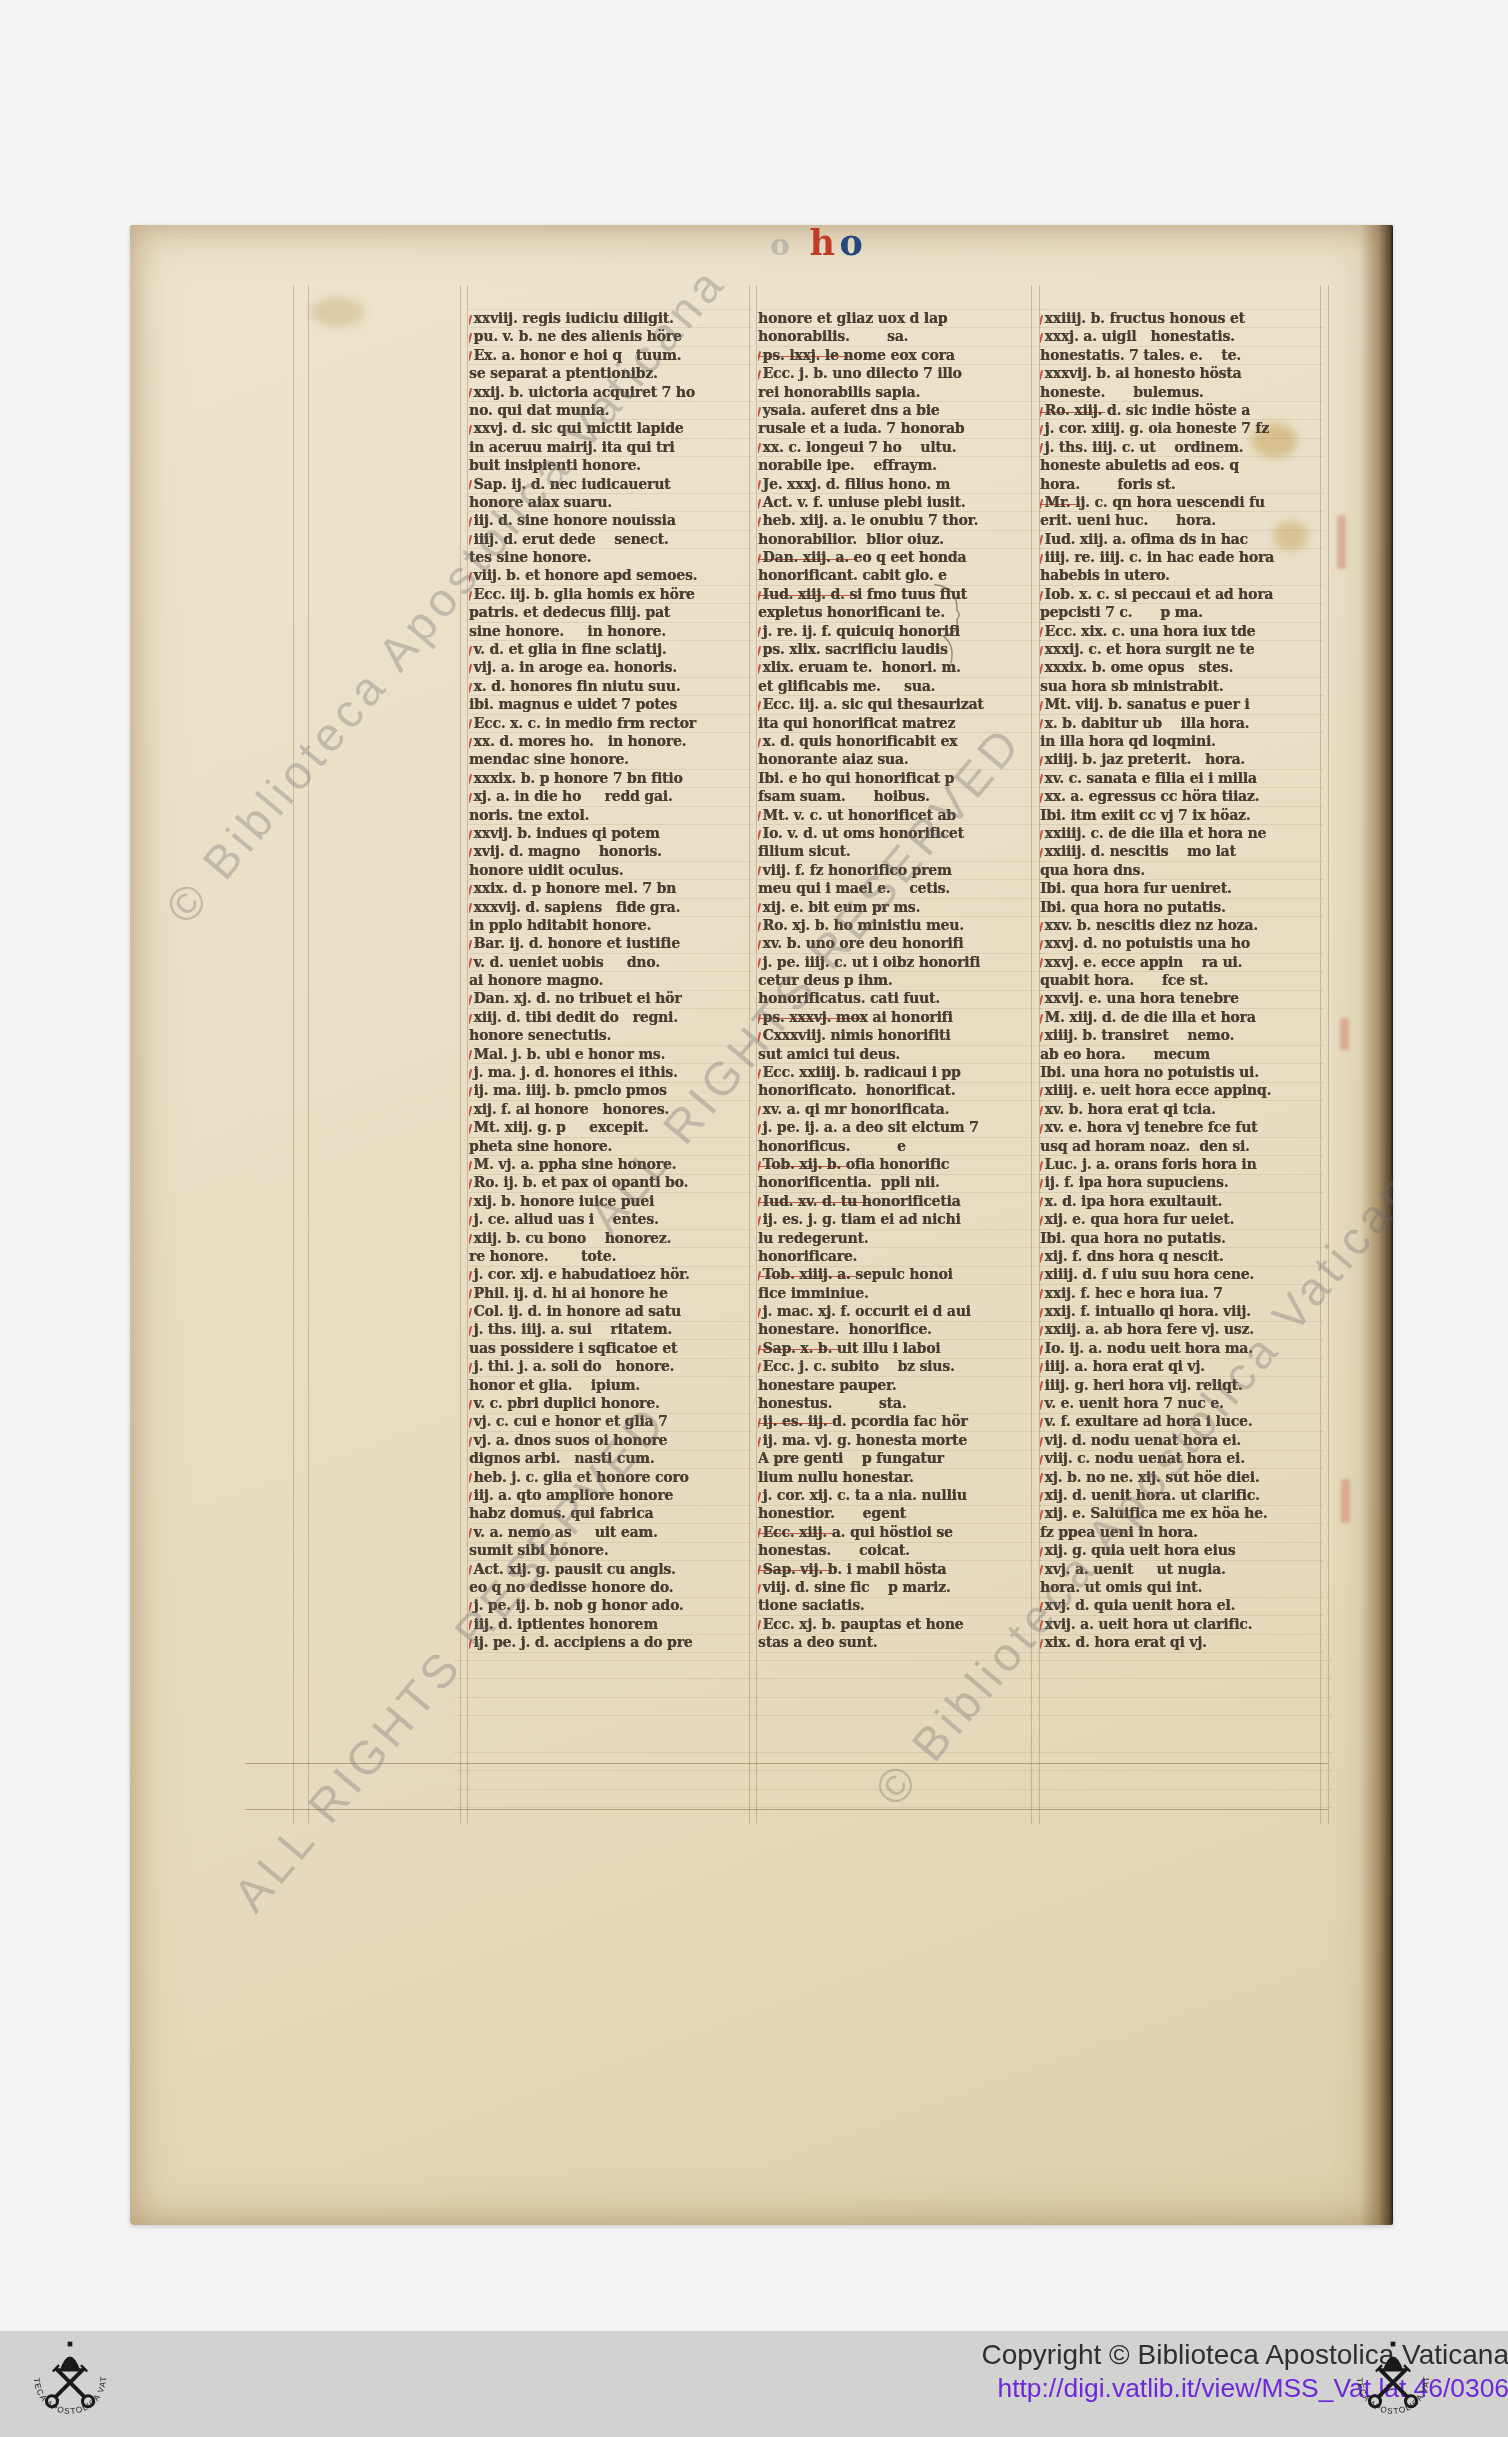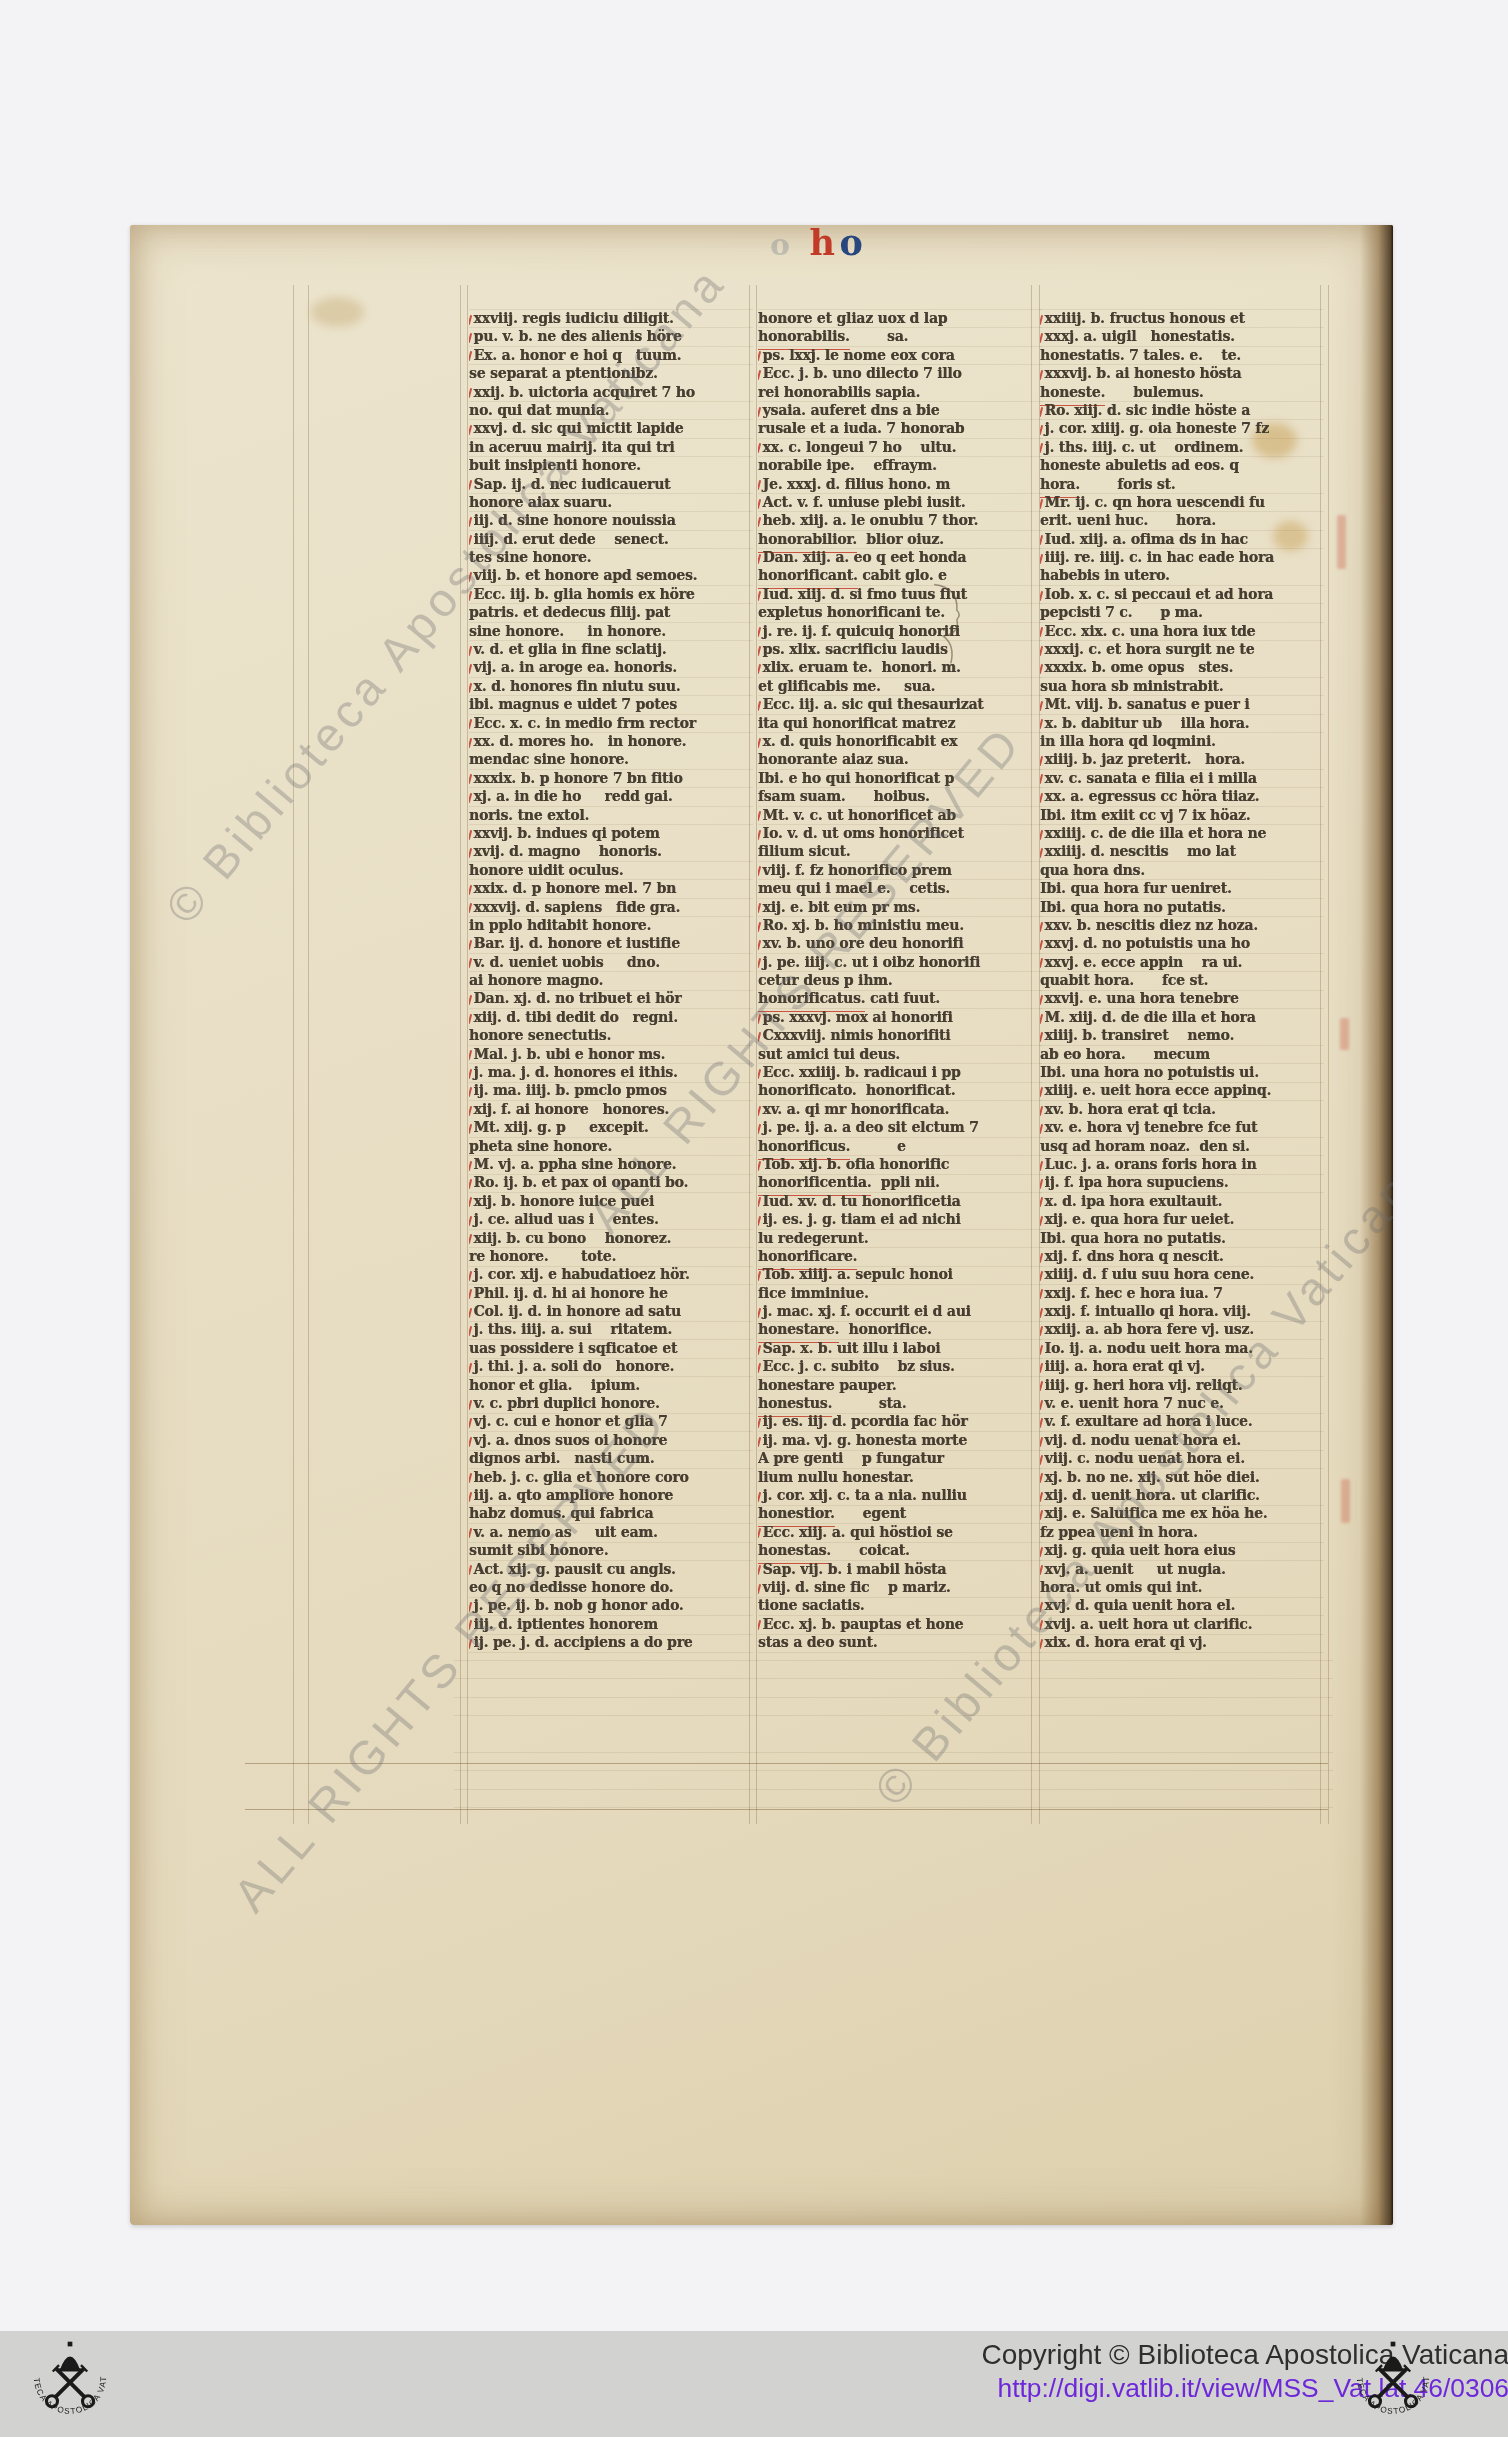--- a/index.html
+++ b/index.html
@@ -41,21 +41,21 @@
     position:absolute;top:84px;width:284px;height:1350px;z-index:3;
     font-family:"DejaVu Serif",serif;font-weight:bold;font-size:14px;line-height:18.4px;
     color:#473d30;letter-spacing:-0.2px;white-space:pre;overflow:hidden;
     text-shadow:0.3px 0 0 rgba(71,61,48,.75);
     background:repeating-linear-gradient(to bottom,rgba(130,100,60,.12) 0 0.8px,transparent 0.8px 18.4px);
   }
   .c1{left:339px;} .c2{left:628px;} .c3{left:910px;}
   .ln{position:relative;height:18.4px;}
   .tick{display:inline-block;width:2.3px;height:9.8px;background:#c0392b;opacity:.85;
         margin-right:2.3px;border-radius:0.8px;transform:rotate(14deg);vertical-align:-1.5px;}
-  .hw{border-bottom:1.5px solid rgba(195,60,40,.85);padding-bottom:5px;}
+  .hw{border-bottom:1.5px solid rgba(195,60,40,.85);padding-bottom:12px;}
   
   .wm{position:absolute;z-index:5;font-family:"Liberation Sans",sans-serif;font-size:47px;
       letter-spacing:5.3px;color:rgba(106,106,108,.32);white-space:pre;
       transform:rotate(-50deg);transform-origin:0 50%;pointer-events:none;font-weight:500;}
   
   .doodle{position:absolute;left:798px;top:355px;z-index:3;}
   
   .footer{position:absolute;left:0;top:2331px;width:1509px;height:107px;background:#d2d2d0;z-index:6;}
   .f-line{position:absolute;left:0;width:100%;text-align:right;color:#2e2e2e;}
   .f1{top:7.5px;font-size:28px;}

